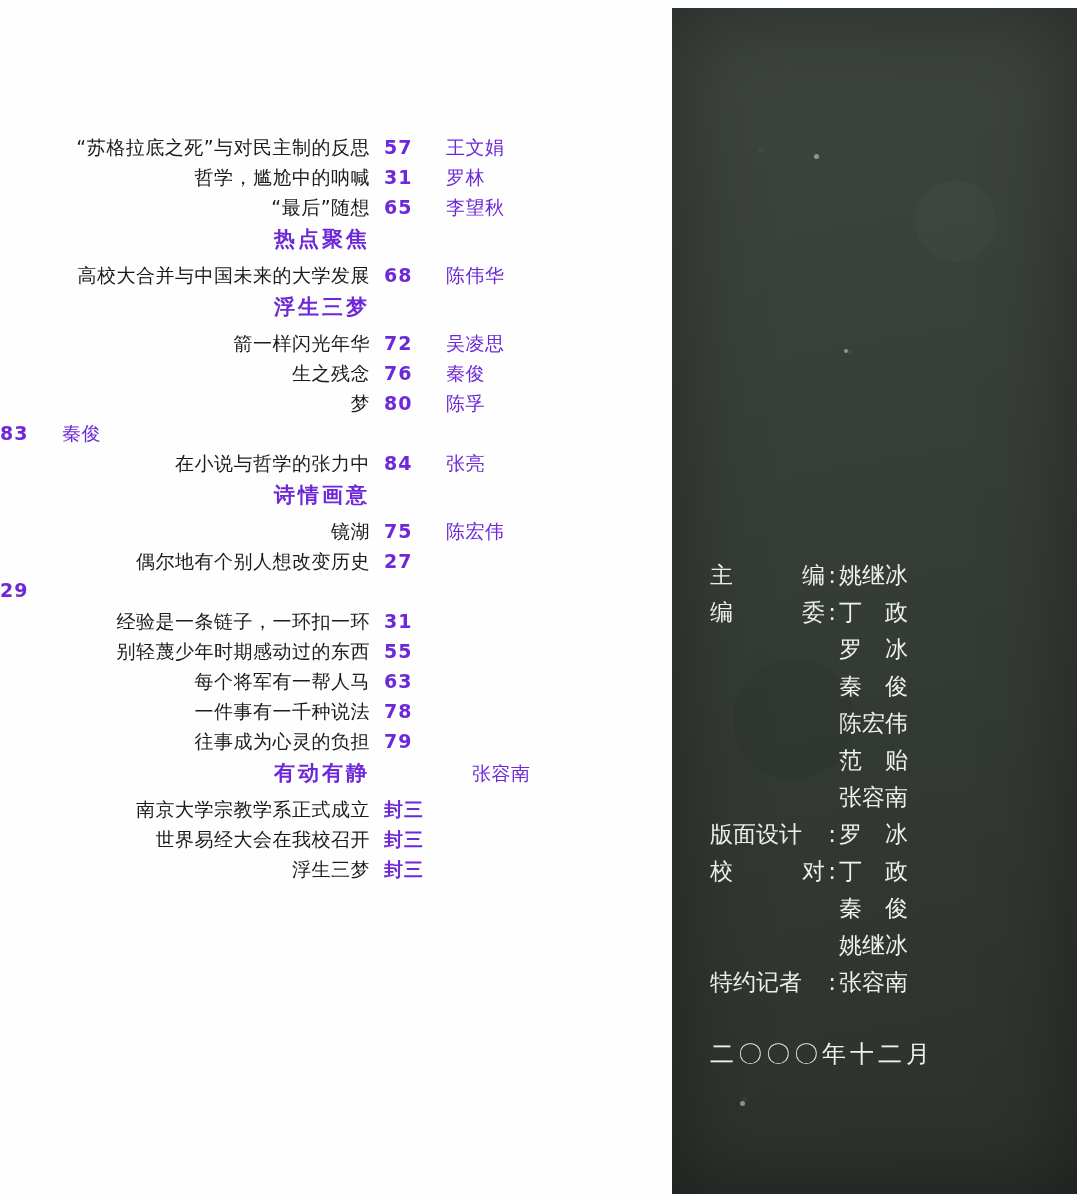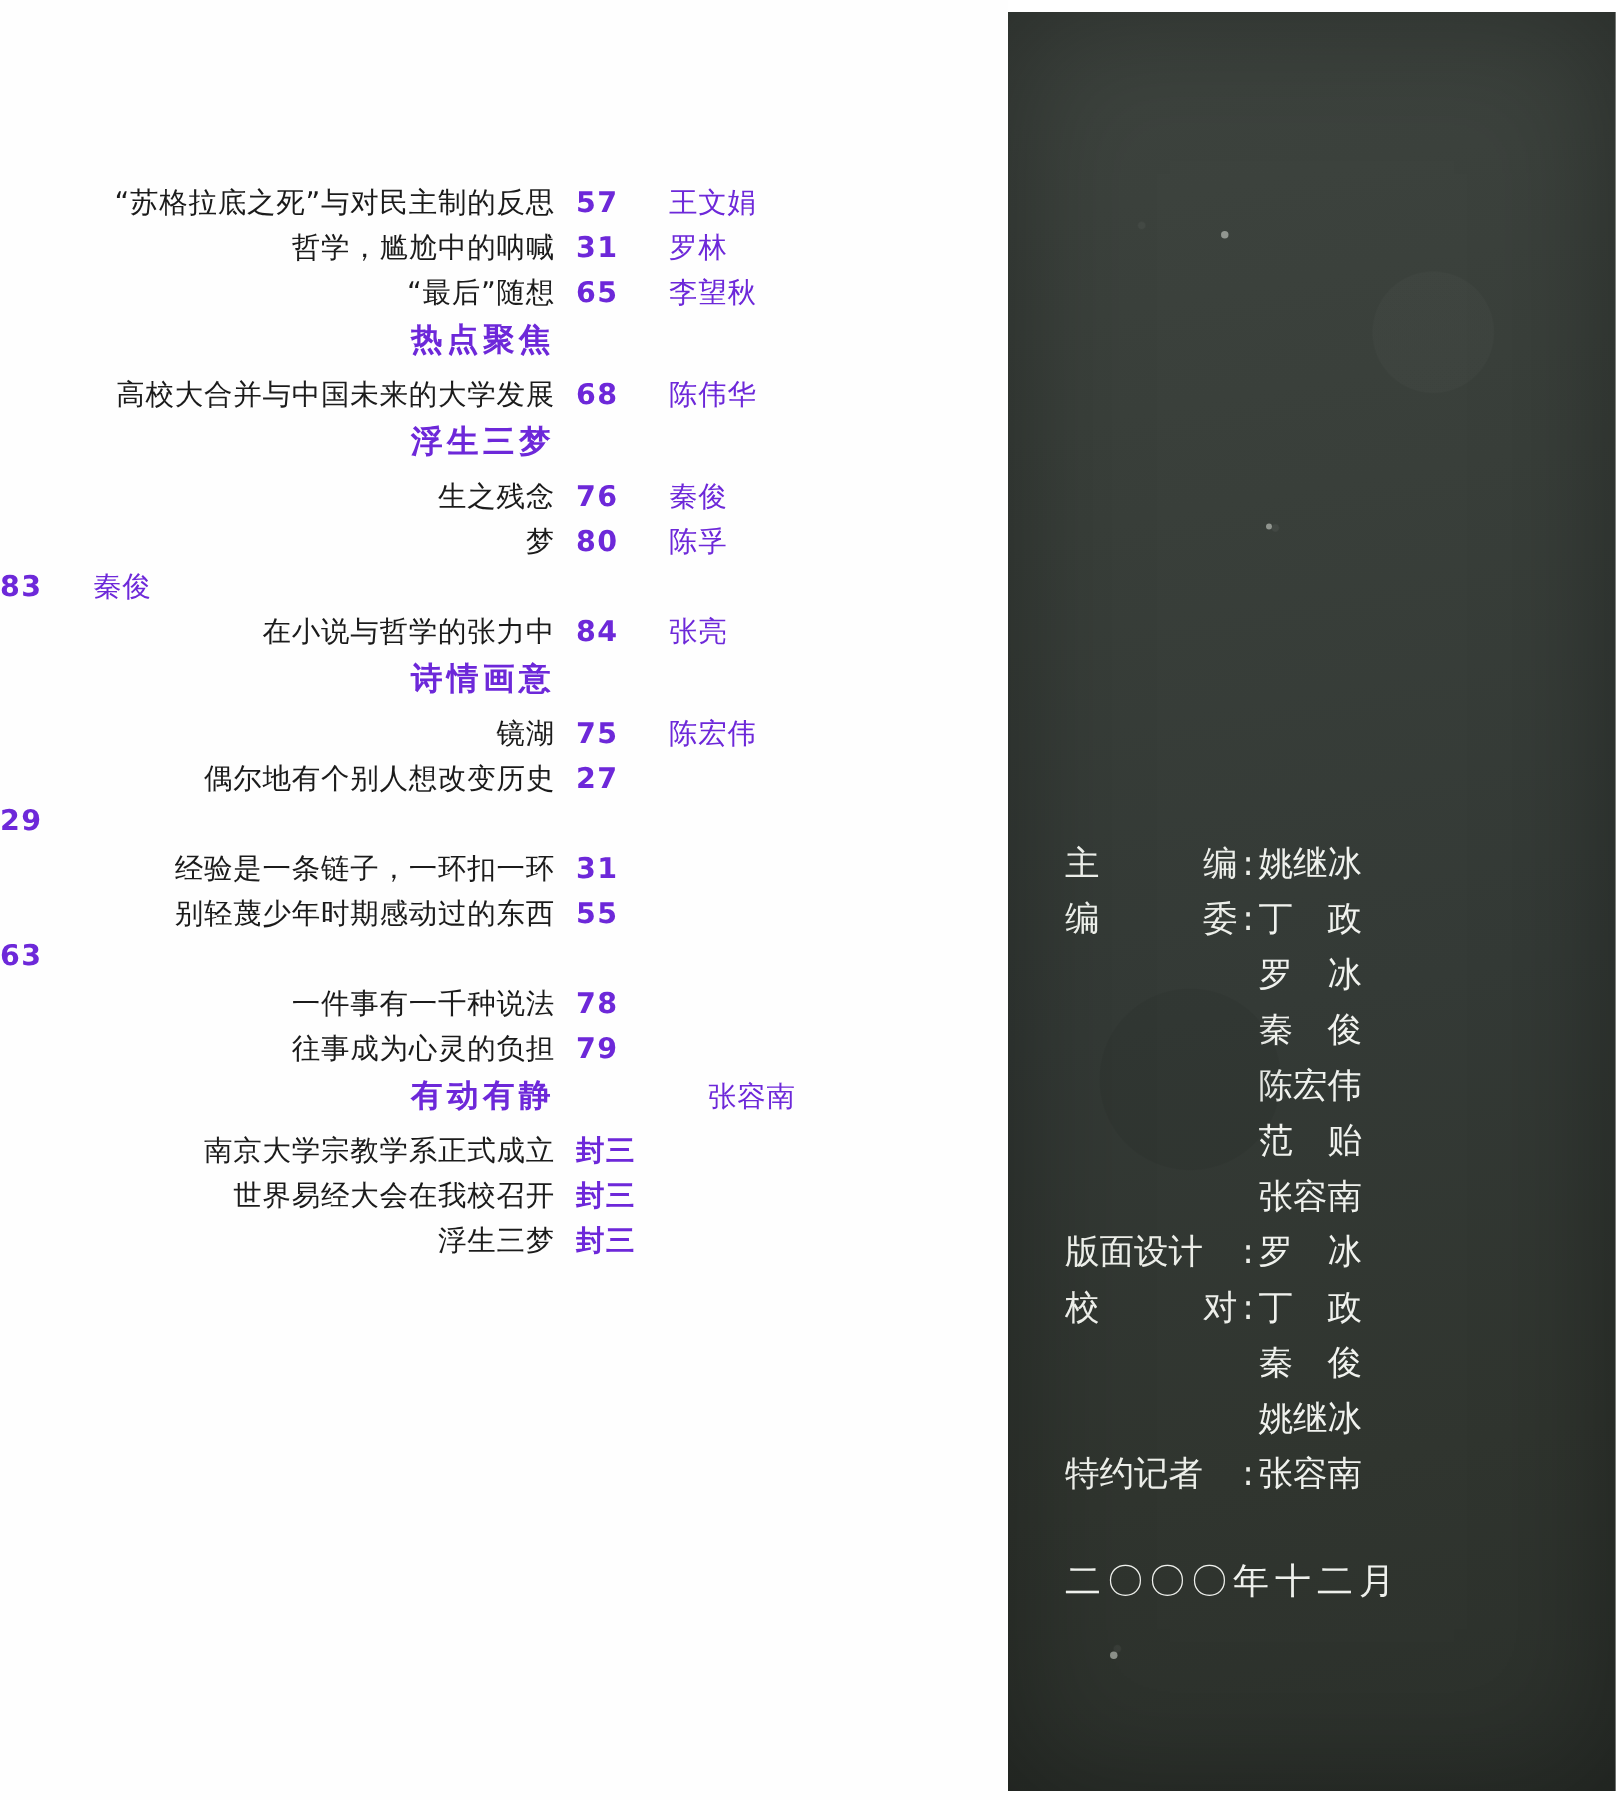--- a/index.html
+++ b/index.html
@@ -21,21 +21,21 @@
     left: 0;
     top: 0;
     width: 672px;
     height: 1200px;
     background: #fefefe;
   }
 
   .toc-list {
     position: absolute;
     left: 0;
-    top: 122px;
+    top: 135px;
     width: 640px;
   }
 
   .toc-row {
     display: flex;
     align-items: baseline;
     height: 30px;
     margin-bottom: 0px;
   }
 
@@ -189,20 +189,25 @@
         <div class="toc-title">高校大合并与中国未来的大学发展</div>
         <div class="toc-page-num">68</div>
         <div class="toc-author">陈伟华</div>
       </div>
       <div class="toc-row section">
         <div class="toc-title">浮生三梦</div>
         <div class="toc-page-num"></div>
         <div class="toc-author"></div>
       </div>
       <div class="toc-row">
+        <div class="toc-title">箭一样闪光年华</div>
+        <div class="toc-page-num">72</div>
+        <div class="toc-author">吴凌思</div>
+      </div>
+      <div class="toc-row">
         <div class="toc-title">生之残念</div>
         <div class="toc-page-num">76</div>
         <div class="toc-author">秦俊</div>
       </div>
       <div class="toc-row">
         <div class="toc-title">梦</div>
         <div class="toc-page-num">80</div>
         <div class="toc-author">陈孚</div>
       </div>
       <div class="toc-row">
@@ -237,20 +242,21 @@
         <div class="toc-title">经验是一条链子，一环扣一环</div>
         <div class="toc-page-num">31</div>
         <div class="toc-author"></div>
       </div>
       <div class="toc-row">
         <div class="toc-title">别轻蔑少年时期感动过的东西</div>
         <div class="toc-page-num">55</div>
         <div class="toc-author"></div>
       </div>
       <div class="toc-row">
+        <div class="toc-title">每个将军有一帮人马</div>
         <div class="toc-page-num">63</div>
         <div class="toc-author"></div>
       </div>
       <div class="toc-row">
         <div class="toc-title">一件事有一千种说法</div>
         <div class="toc-page-num">78</div>
         <div class="toc-author"></div>
       </div>
       <div class="toc-row">
         <div class="toc-title">往事成为心灵的负担</div>

